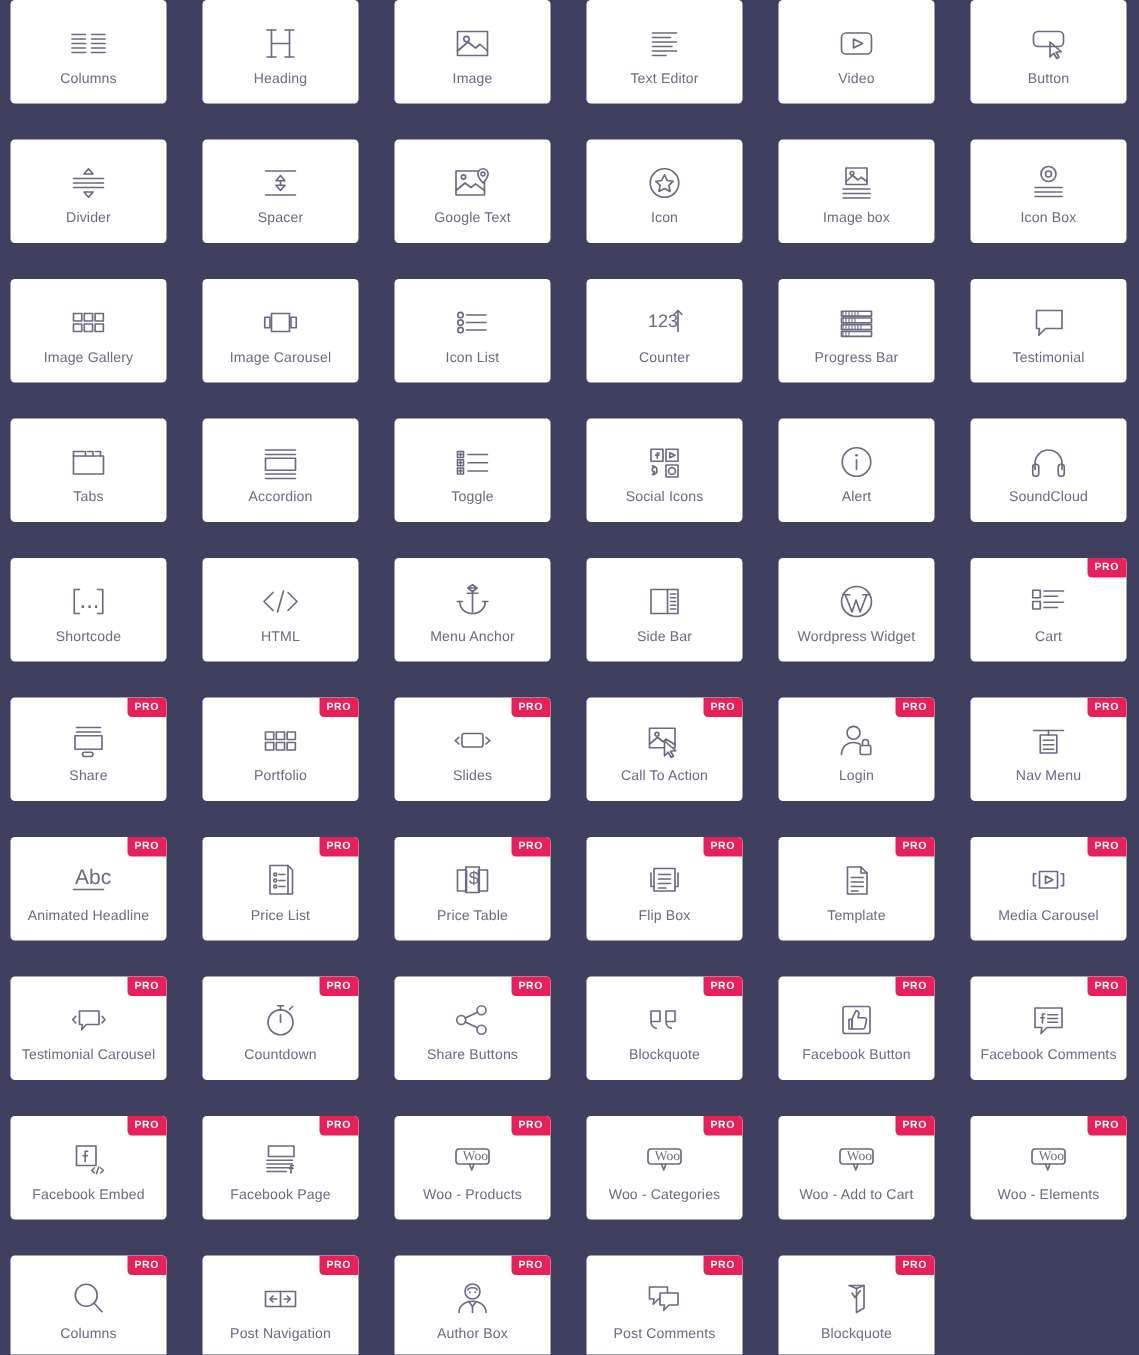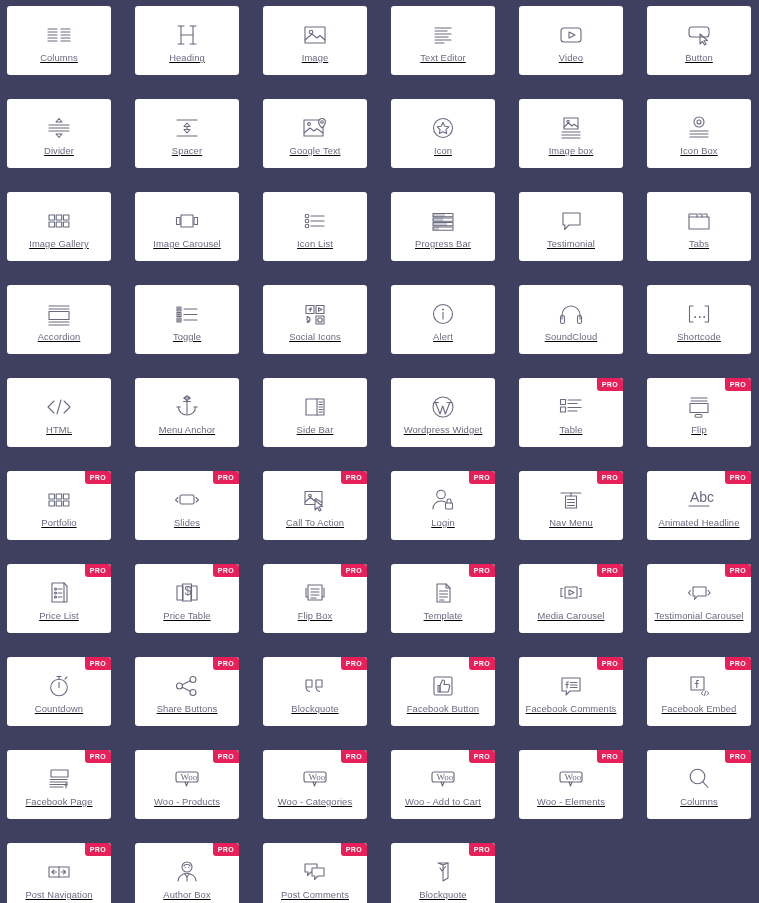--- a/index.html
+++ b/index.html
@@ -9,22 +9,21 @@
     width: 759px; height: 903px;
     background: #3f3f5f;
     overflow: hidden;
     font-family: "Liberation Sans", sans-serif;
   }
   #panel {
     width: 686px;
     height: 903px;
     background: #3f3f5f;
     position: relative;
-    padding: 6px 7px 0 7px;
-    text-decoration: underline;
+    padding: 0 7px 0 7px;
   }
   .grid {
     display: grid;
     grid-template-columns: repeat(6, 104px);
     column-gap: 24px;
     row-gap: 24px;
     width: 744px;
   }
   .widget-card {
     position: relative;
@@ -313,20 +312,32 @@
       <circle cx="7" cy="6" r="1.8"></circle>
               <line x1="11" y1="6" x2="24" y2="6"></line>
       <circle cx="7" cy="11" r="1.8"></circle>
               <line x1="11" y1="11" x2="24" y2="11"></line>
       <circle cx="7" cy="16" r="1.8"></circle>
               <line x1="11" y1="16" x2="24" y2="16"></line>
     </g>
           </svg>
         </div>
         <div class="widget-label">Icon List</div>
+      </div>
+      <div class="widget-card">
+        <div class="icon-wrap">
+          <svg width="32" height="24" viewBox="0 0 32 24">
+    <text class="counter-text" x="5" y="15">123</text>
+    <g stroke="#6a6a80" fill="none" stroke-width="1.1" stroke-linecap="round" stroke-linejoin="round">
+      <line x1="25" y1="18" x2="25" y2="4"></line>
+      <path d="M22.5 6.5 L25 4 L27.5 6.5"></path>
+    </g>
+          </svg>
+        </div>
+        <div class="widget-label">Counter</div>
       </div>
       <div class="widget-card">
         <div class="icon-wrap">
           <svg width="28" height="22" viewBox="0 0 28 22">
     <g stroke="#6a6a80" fill="none" stroke-width="1.1" stroke-linecap="round" stroke-linejoin="round">
       <rect x="4" y="3.5" width="20" height="3.2"></rect>
       <rect x="4" y="8" width="20" height="3.2"></rect>
       <rect x="4" y="12.5" width="20" height="3.2"></rect>
       <rect x="4" y="17" width="20" height="3.2"></rect>
       <g stroke-width="0.7">
@@ -531,35 +542,35 @@
     <g stroke="#6a6a80" fill="none" stroke-width="1.1" stroke-linecap="round" stroke-linejoin="round">
       <rect x="4.5" y="3.5" width="5" height="5"></rect>
       <line x1="12" y1="4" x2="25" y2="4"></line>
               <line x1="12" y1="7.5" x2="21" y2="7.5"></line>
       <rect x="4.5" y="11" width="5" height="5"></rect>
       <line x1="12" y1="11.5" x2="25" y2="11.5"></line>
               <line x1="12" y1="15" x2="21" y2="15"></line>
     </g>
           </svg>
         </div>
-        <div class="widget-label">Table</div>
+        <div class="widget-label">Cart</div>
         <span class="pro-badge">PRO</span>
       </div>
       <div class="widget-card">
         <div class="icon-wrap">
           <svg width="28" height="24" viewBox="0 0 28 24">
     <g stroke="#6a6a80" fill="none" stroke-width="1.1" stroke-linecap="round" stroke-linejoin="round">
       <line x1="6" y1="3" x2="22" y2="3"></line>
       <line x1="6" y1="6" x2="22" y2="6"></line>
       <rect x="5" y="8.5" width="18" height="9"></rect>
       <rect x="10" y="19.5" width="7" height="2.8" rx="1.4"></rect>
     </g>
           </svg>
         </div>
-        <div class="widget-label">Flip</div>
+        <div class="widget-label">Share</div>
         <span class="pro-badge">PRO</span>
       </div>
       <div class="widget-card">
         <div class="icon-wrap">
           <svg width="28" height="22" viewBox="0 0 28 22">
     <g stroke="#6a6a80" fill="none" stroke-width="1.1" stroke-linecap="round" stroke-linejoin="round">
       <rect x="4" y="5" width="5.5" height="5"></rect>
               <rect x="11.2" y="5" width="5.5" height="5"></rect>
               <rect x="18.4" y="5" width="5.5" height="5"></rect>
       <rect x="4" y="12" width="5.5" height="5"></rect>

